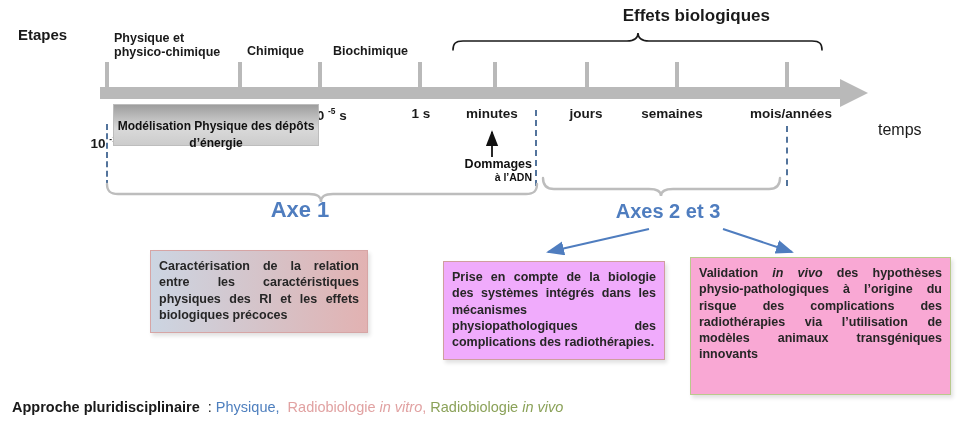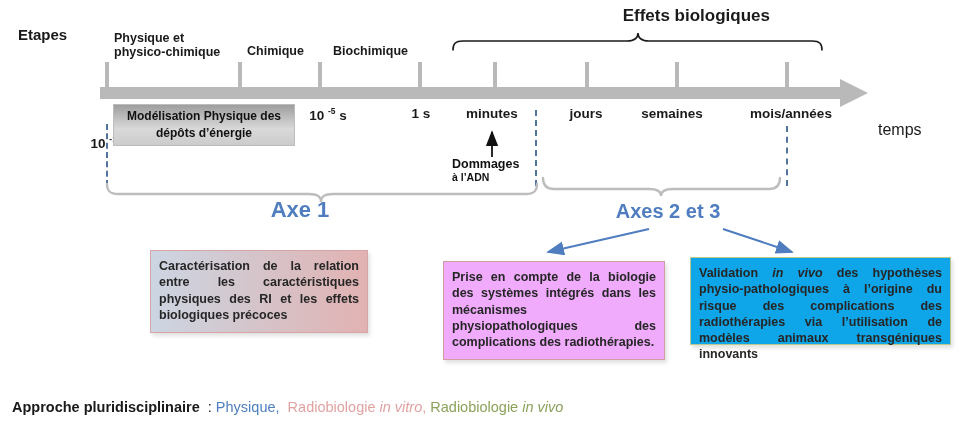--- a/index.html
+++ b/index.html
@@ -15,43 +15,43 @@
   .bar{position:absolute;left:100px;top:87px;width:740px;height:12px;background:#b9b9b9;}
   .bar-arrowhead{
     position:absolute;left:840px;top:79px;width:0;height:0;
     border-top:14px solid transparent;border-bottom:14px solid transparent;
     border-left:28px solid #b9b9b9;
   }
   .temps{font-size:16px;}
   .tlabel{position:absolute;top:106px;transform:translateX(-50%);font-weight:bold;font-size:13.5px;white-space:nowrap;}
   .tlabel sup{font-size:0.62em;}
   .model-box{
-    position:absolute;left:113px;top:104px;width:182px;height:42px;
+    position:absolute;left:113px;top:104px;width:206px;height:42px;
     background:linear-gradient(180deg,#9e9e9e 0%,#d9d9d9 60%,#cccccc 100%);
     border:1px solid #bdbdbd;box-sizing:border-box;
     font-weight:bold;font-size:12px;text-align:center;line-height:1.4;color:#111;
-    padding-top:3px;
+    padding-top:13px;
   }
-  .dommages{position:absolute;left:452px;top:157px;width:80px;text-align:left;font-weight:bold;color:#111;}
+  .dommages{position:absolute;left:452px;top:157px;width:80px;text-align:right;font-weight:bold;color:#111;}
   .dommages .l1{font-size:12.5px;}
   .dommages .l2{font-size:10.5px;}
   .dash{position:absolute;width:0;border-left:2px dashed #53749c;}
   .axe-label{position:absolute;font-weight:bold;color:#4f7dbf;text-align:center;white-space:nowrap;transform:translateX(-50%);}
   .axe1{font-size:22px;}
   .axes23{font-size:20px;}
   .tbox{
     position:absolute;box-sizing:border-box;font-weight:bold;font-size:12.5px;
     line-height:1.3;text-align:justify;color:#262626;padding:7px 8px;
     box-shadow:2px 3px 4px rgba(0,0,0,0.12);
   }
   .box1{left:150px;top:250px;width:218px;height:83px;
     background:linear-gradient(90deg,#ccd5e2 0%,#d6c2c7 55%,#e2b2b2 100%);
     border:1px solid #d6a5a5;}
   .box2{left:443px;top:261px;width:222px;height:99px;background:#f0abfc;border:1px solid #cf9e9e;}
-  .box3{left:690px;top:257px;width:261px;height:88px;background:#0ea5e9;border:1px solid #b9ca8c;}
+  .box3{left:690px;top:257px;width:261px;height:138px;background:#f9a8d4;border:1px solid #b9ca8c;}
   .footer{position:absolute;left:12px;top:399px;font-size:14.5px;white-space:pre-wrap;}
   svg.overlay{position:absolute;left:0;top:0;pointer-events:none;}
 </style>
 </head>
 <body>
 
 <div id="figure">
 
   <div class="abs etapes" style="left:18px;top:26px;">Etapes</div>
   <div class="abs stage-label" style="left:114px;top:13px;width:112px;">Physique et physico-chimique</div>

